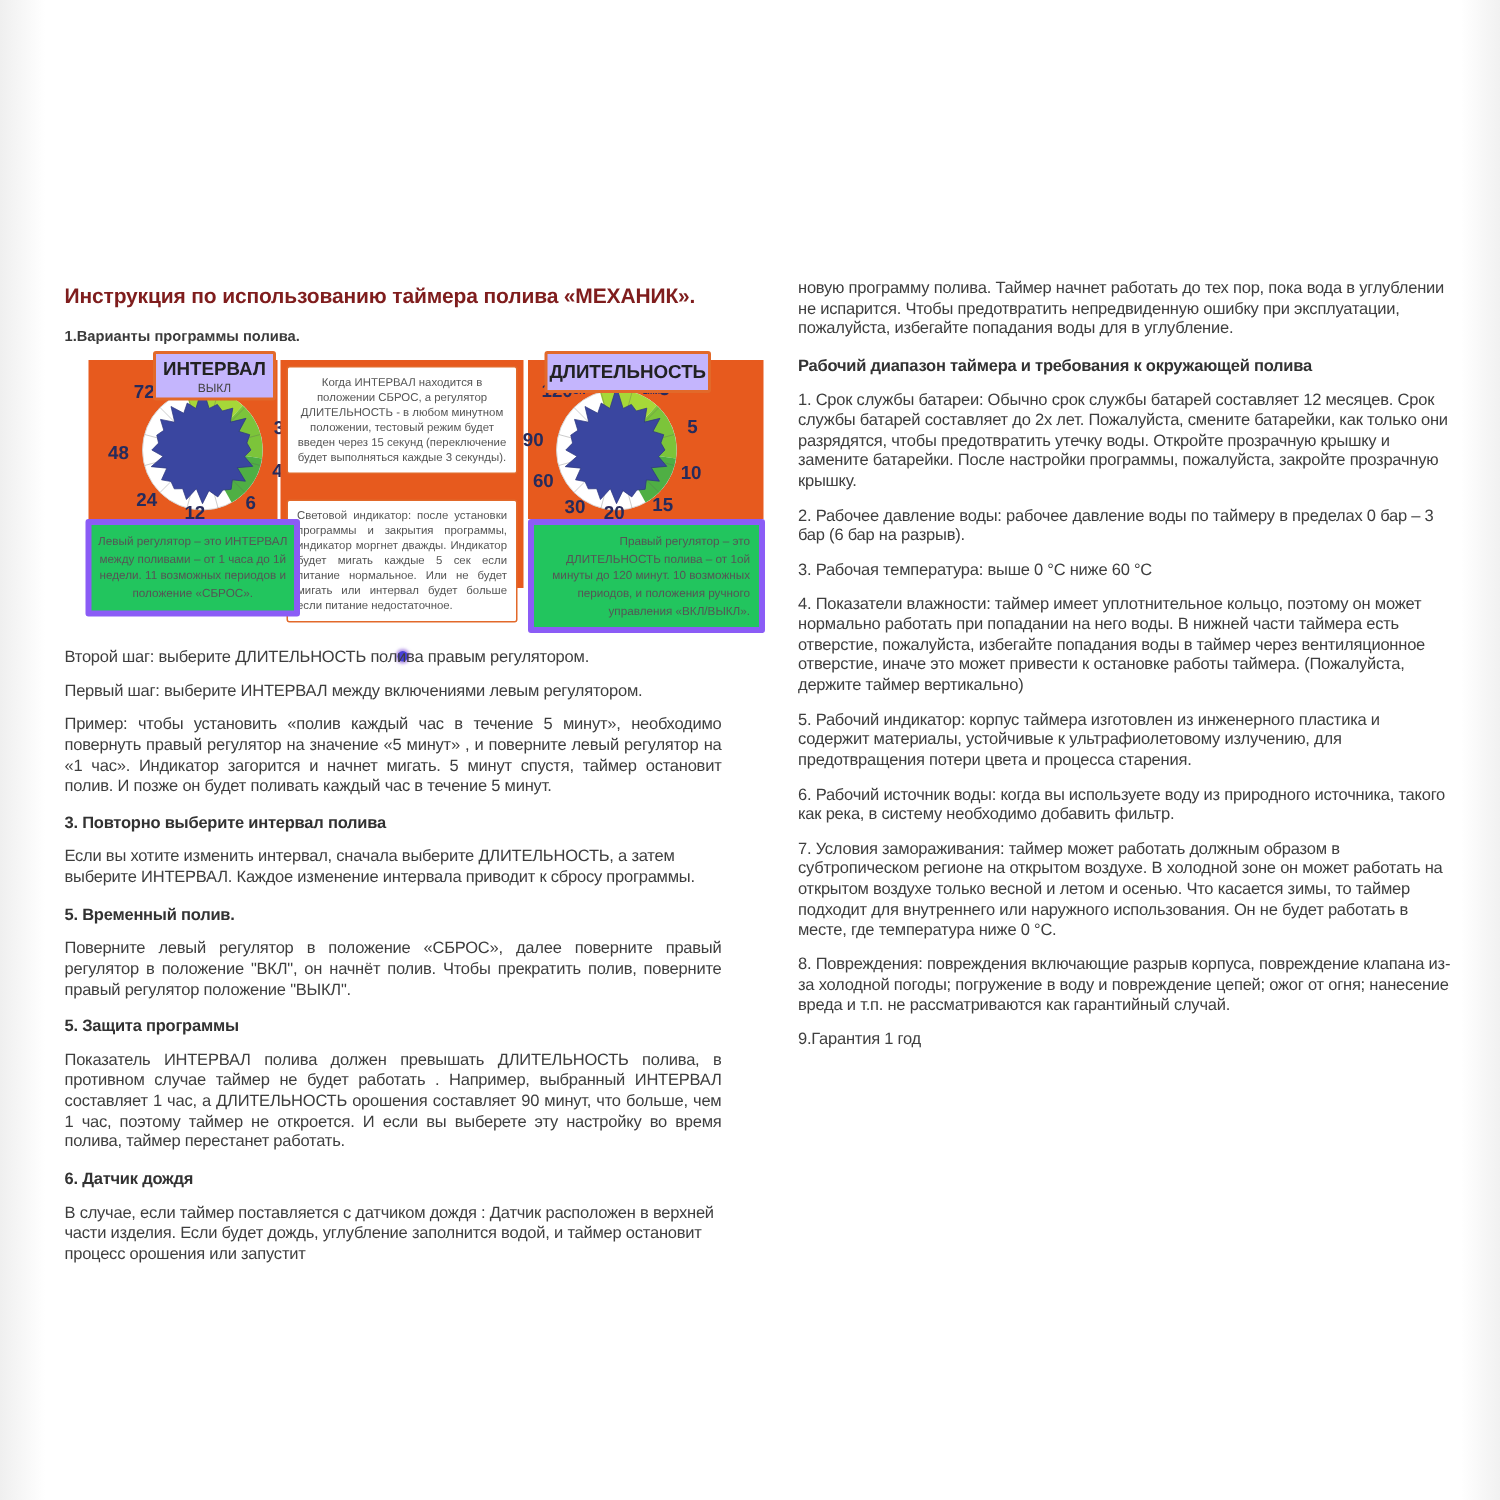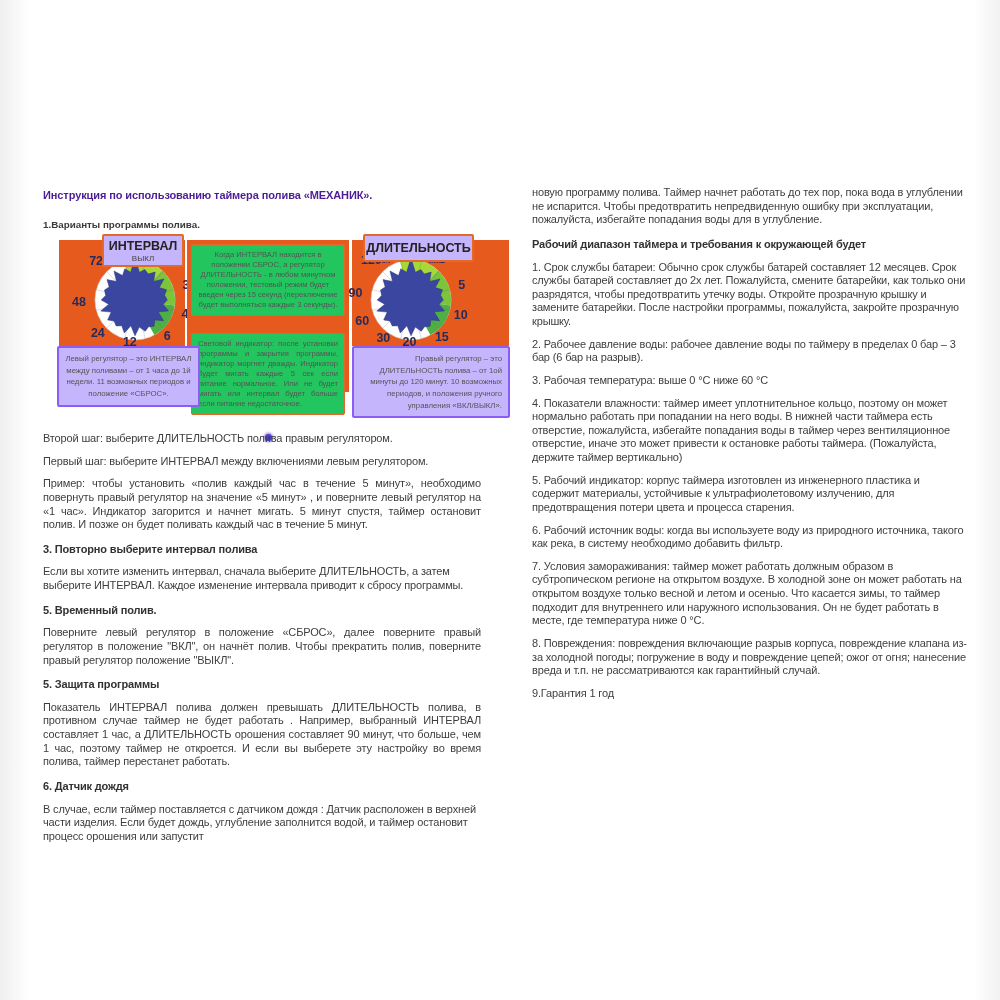--- a/index.html
+++ b/index.html
@@ -1,45 +1,45 @@
 <!DOCTYPE html>
 <html><head>
 <meta charset="utf-8">
 <style>
   html,body{margin:0;padding:0;width:1000px;height:1000px;background:#fff;overflow:hidden;
     font-family:"Liberation Sans",sans-serif;color:#3e3e3e;}
   .edge{position:absolute;top:0;height:100%;pointer-events:none;}
   .edge-l{left:0;width:30px;background:linear-gradient(90deg,#efefef,#ffffff);}
   .edge-r{right:0;width:26px;background:linear-gradient(270deg,#f1f1f1,#ffffff);}
 
-  .doc-title{position:absolute;left:43px;top:189px;font-size:11px;font-weight:bold;color:#4c1d95;letter-spacing:-0.1px;}
+  .doc-title{position:absolute;left:43px;top:189px;font-size:14px;font-weight:bold;color:#7f1d1d;letter-spacing:-0.1px;}
   .s1-heading{position:absolute;left:43px;top:219px;font-size:9.8px;font-weight:bold;color:#3a3a3a;}
 
   
   .dial-group{position:absolute;}
   .grp-left{left:59px;top:234px;width:200px;height:170px;}
   .grp-right{left:352px;top:234px;width:160px;height:170px;}
   .dial-panel{position:absolute;top:6px;left:0;height:106px;}
   .grp-left .dial-panel{width:126px;}
   .grp-right .dial-panel{width:157px;}
   .dial-panel svg{position:absolute;left:0;top:10px;overflow:visible;}
   .title-box{position:absolute;background:#c4b5fd;border:2px solid #e2692a;border-radius:2px;
     text-align:center;z-index:3;}
   .grp-left .title-box{left:43px;top:0;width:78px;padding:3px 0 2px;}
   .grp-right .title-box{left:11px;top:0;width:107px;padding:5px 0;}
   .title-main{font-size:12.5px;font-weight:bold;color:#222;}
   .title-sub{font-size:8px;color:#444;margin-top:1px;}
-  .caption-box{position:absolute;background:#c4b5fd;border:2px solid #8b5cf6;border-radius:2px;
+  .caption-box{position:absolute;background:#22c55e;border:4px solid #8b5cf6;border-radius:2px;
     font-size:7.8px;line-height:1.5;color:#555;z-index:3;box-sizing:border-box;}
   .grp-left .caption-box{left:-2px;top:112px;width:143px;padding:5px 4px;text-align:center;}
   .grp-right .caption-box{left:0;top:112px;width:158px;padding:5px 6px;text-align:right;}
 
   .panel-mid{position:absolute;left:187px;top:240px;width:162px;height:152px;
     display:flex;flex-direction:column;gap:5px;padding:4px;box-sizing:border-box;}
-  .note-box{background:#22c55e;border:1.5px solid #e2692a;border-radius:2px;
+  .note-box{background:#ffffff;border:1.5px solid #e2692a;border-radius:2px;
     font-size:7.6px;line-height:1.32;color:#555;padding:5px 6px;}
   .note-centered{text-align:center;}
   .note-justified{text-align:justify;margin-top:12px;}
   .led-strip{flex:1;position:relative;}
   .tri{position:absolute;left:50%;top:2px;margin-left:-4px;width:0;height:0;
     border-left:4px solid transparent;border-right:4px solid transparent;border-top:6px solid #fff;}
   .led{position:absolute;left:50%;top:14px;margin-left:-3.5px;width:7px;height:7px;border-radius:50%;
     background:#4741d8;box-shadow:0 0 2px 1.5px rgba(125,75,212,.55);}
 
   
@@ -158,21 +158,21 @@
   <p class="h">5. Временный полив.</p>
   <p class="just">Поверните левый регулятор в положение «СБРОС», далее поверните правый регулятор в положение "ВКЛ", он начнёт полив. Чтобы  прекратить полив,  поверните  правый регулятор положение "ВЫКЛ".</p>
   <p class="h">5. Защита программы</p>
   <p class="just">Показатель ИНТЕРВАЛ полива должен превышать ДЛИТЕЛЬНОСТЬ полива, в противном случае таймер не будет работать . Например, выбранный ИНТЕРВАЛ составляет 1 час, а ДЛИТЕЛЬНОСТЬ орошения составляет 90 минут, что больше, чем 1 час, поэтому таймер не откроется. И если вы выберете эту настройку во время полива, таймер перестанет работать.</p>
   <p class="h">6. Датчик дождя</p>
   <p> В случае, если таймер поставляется с датчиком дождя : Датчик расположен в верхней части изделия. Если будет дождь, углубление заполнится водой, и таймер остановит процесс орошения или запустит</p>
 </div>
 
 <div class="col col-right">
   <p>новую программу полива. Таймер начнет работать до тех пор, пока вода в углублении  не испарится. Чтобы предотвратить непредвиденную ошибку при эксплуатации, пожалуйста, избегайте попадания воды для в углубление.</p>
-  <p class="h">Рабочий диапазон таймера и требования к окружающей будет</p>
+  <p class="h">Рабочий диапазон таймера и требования к окружающей полива</p>
   <p>1. Срок службы батареи: Обычно срок службы батарей составляет 12 месяцев. Срок службы батарей составляет до 2х лет. Пожалуйста, смените батарейки, как только они разрядятся, чтобы предотвратить утечку воды. Откройте прозрачную крышку и замените батарейки. После настройки программы, пожалуйста, закройте прозрачную крышку.</p>
   <p>2. Рабочее давление воды: рабочее давление воды по таймеру в пределах 0 бар – 3 бар (6 бар на разрыв).</p>
   <p>3. Рабочая температура: выше 0 °C ниже 60 °C</p>
   <p>4. Показатели влажности: таймер имеет уплотнительное кольцо, поэтому он может нормально работать при попадании на него воды. В нижней части таймера есть отверстие, пожалуйста, избегайте попадания воды в таймер через вентиляционное отверстие, иначе это может привести к остановке работы таймера. (Пожалуйста, держите таймер вертикально)</p>
   <p>5. Рабочий индикатор: корпус таймера изготовлен из инженерного пластика и содержит материалы, устойчивые к ультрафиолетовому излучению, для предотвращения потери цвета и процесса старения.</p>
   <p>6. Рабочий источник воды: когда вы используете воду из природного источника, такого как река, в систему необходимо добавить фильтр.</p>
   <p>7. Условия замораживания: таймер может работать должным образом в субтропическом регионе на открытом воздухе. В холодной зоне он может работать на открытом воздухе только весной и летом и осенью. Что касается зимы, то таймер подходит для внутреннего или наружного использования. Он не будет работать в месте, где температура ниже 0 °C.</p>
   <p>8.  Повреждения:  повреждения включающие разрыв корпуса, повреждение клапана из-за холодной погоды; погружение в воду и повреждение цепей; ожог от огня; нанесение вреда и т.п. не рассматриваются как гарантийный случай.</p>
   <p>9.Гарантия 1 год</p>
 </div>

